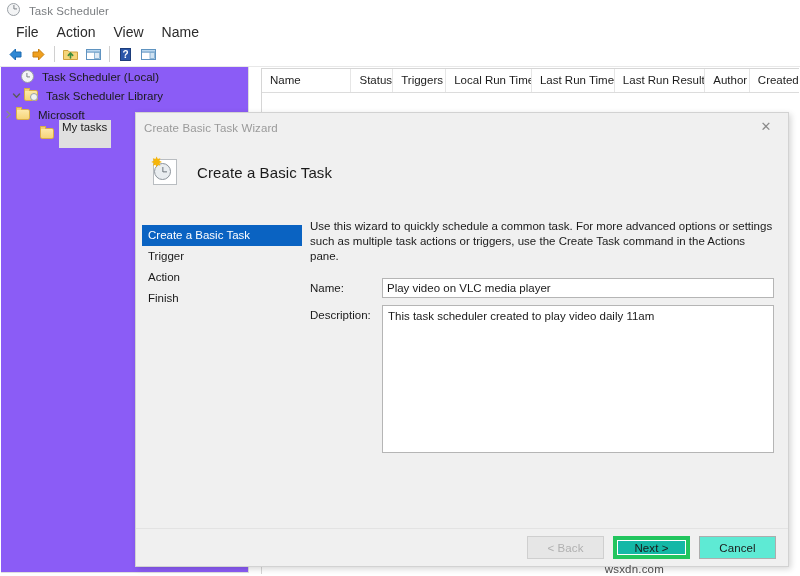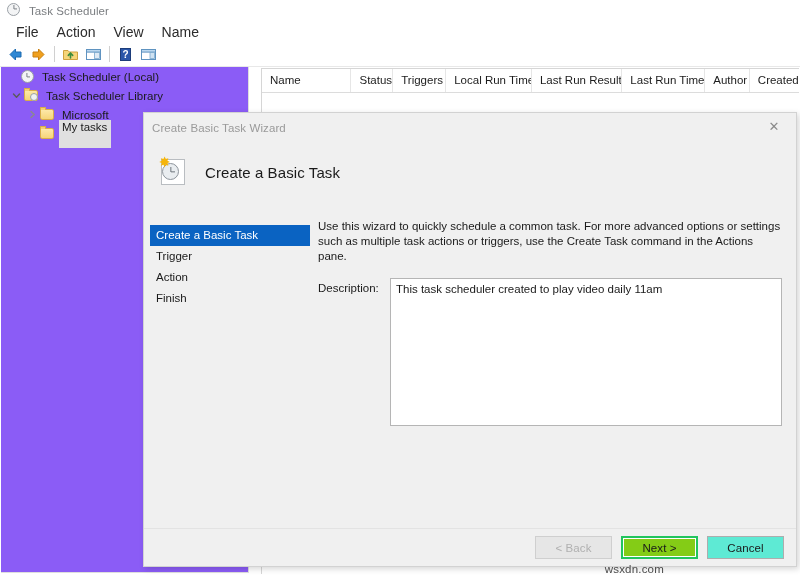--- a/index.html
+++ b/index.html
@@ -213,21 +213,21 @@
     padding-left: 8px;
     box-sizing: border-box;
     border-right: 1px solid #e6e6e6;
     white-space: nowrap;
     overflow: hidden;
   }
 
   
   .dialog {
     position: absolute;
-    left: 143px; top: 112px;
+    left: 135px; top: 112px;
     width: 654px; height: 455px;
     background: #f0f0f0;
     border: 1px solid #d2d2d2;
     box-shadow: 2px 2px 6px rgba(0,0,0,0.16);
     box-sizing: border-box;
   }
   .dlg-titlebar {
     position: absolute;
     left: 0; top: 0;
     width: 100%; height: 30px;
@@ -403,22 +403,22 @@
     justify-content: center;
     margin-left: 9px;
     letter-spacing: 0.1px;
   }
   .btn.disabled {
     color: #b0b0b0;
     border-color: #cfcfcf;
     background: #e6e6e6;
   }
   .btn.default {
-    background: #84cc16;
-    border: 2px solid #22c55e;
+    background: #14b8a6;
+    border: 4px solid #22c55e;
     box-shadow: inset 0 0 0 1px #ffffff;
   }
 
   .watermark {
     position: absolute;
     right: 4px; bottom: 1px;
     font-size: 11.5px;
     color: #4a4a4a;
     letter-spacing: 0.2px;
   }
@@ -502,21 +502,21 @@
             <svg width="9" height="9" viewBox="0 0 9 9">
                 <path d="M1.5 3 L4.5 6.2 L7.5 3" stroke="#5a5a5a" stroke-width="1.4" fill="none" stroke-linecap="round" stroke-linejoin="round"></path>
               </svg>
           </span>
           <span class="tree-icon">
             <span class="folder-glyph with-clock"></span>
           </span>
           <span class="tree-label">Task Scheduler Library</span>
         </div>
 
-        <div class="tree-row" style="padding-left:24px;">
+        <div class="tree-row" style="">
           <span class="twisty">
             <svg width="9" height="9" viewBox="0 0 9 9">
                 <path d="M3 1.5 L6.2 4.5 L3 7.5" stroke="#8a8a8a" stroke-width="1.4" fill="none" stroke-linecap="round" stroke-linejoin="round"></path>
               </svg>
           </span>
           <span class="tree-icon">
             <span class="folder-glyph"></span>
           </span>
           <span class="tree-label">Microsoft</span>
         </div>
@@ -530,22 +530,22 @@
         </div>
 
       </div>
 
       <div class="list-pane">
         <div class="list-header">
           <div class="col" style="width:95px;">Name</div>
           <div class="col" style="width:44px;">Status</div>
           <div class="col" style="width:56px;">Triggers</div>
           <div class="col" style="width:91px;">Local Run Time</div>
+          <div class="col" style="width:88px;">Last Run Time</div>
           <div class="col" style="width:96px;">Last Run Result</div>
-          <div class="col" style="width:88px;">Last Run Time</div>
           <div class="col" style="width:47px;">Author</div>
           <div class="col" style="width:52px;border-right:none;">Created</div>
         </div>
       </div>
 
     </div>
   </div>
 
   <div class="dialog">
 
@@ -569,20 +569,24 @@
         <div class="nav-item active">Create a Basic Task</div>
         <div class="nav-item">Trigger</div>
         <div class="nav-item">Action</div>
         <div class="nav-item">Finish</div>
       </div>
 
       <div class="panel">
         <p class="wizard-desc">Use this wizard to quickly schedule a common task.  For more advanced options or settings
 such as multiple task actions or triggers, use the Create Task command in the Actions pane.</p>
 
+        <div class="field-row">
+          <span class="field-label">Name:</span>
+          <div class="txtbox" placeholder="">Play video on VLC media player</div>
+        </div>
 
         <div class="field-row">
           <span class="field-label">Description:</span>
           <div class="txtarea" placeholder="">This task scheduler created to play video daily 11am</div>
         </div>
       </div>
 
     </div>
 
     <div class="dlg-footer">

